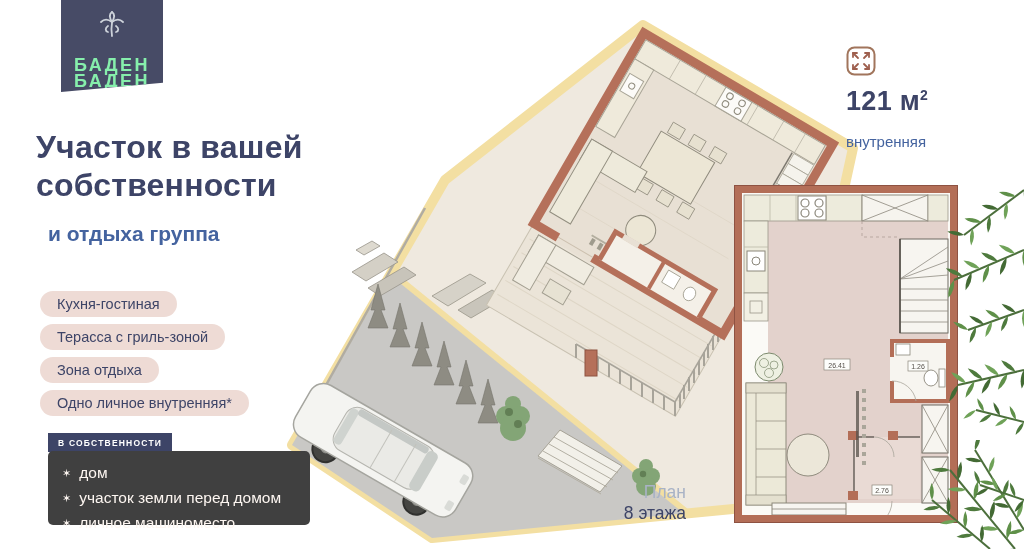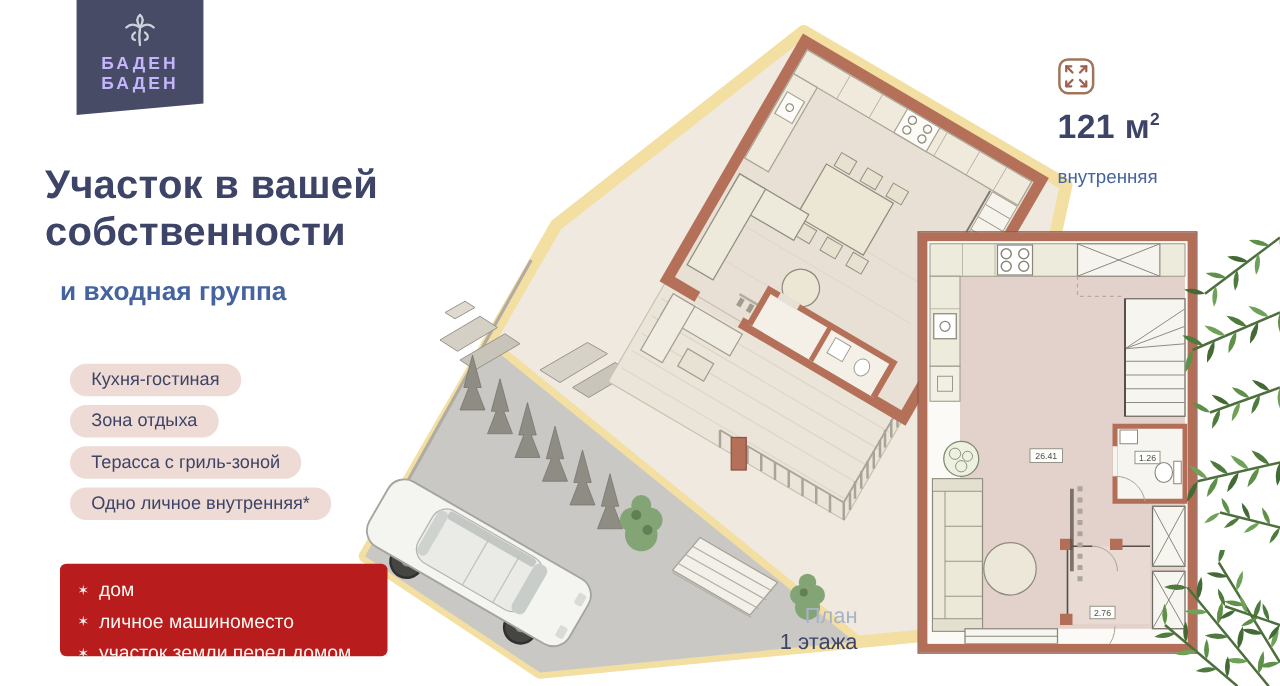--- a/index.html
+++ b/index.html
@@ -4,36 +4,36 @@
 <style>
   html,body{margin:0;padding:0;background:#fff;}
   .stage{position:relative;width:1024px;height:549px;overflow:hidden;background:#ffffff;
          font-family:"Liberation Sans", sans-serif;}
   svg{display:block;}
   
   .logo{position:absolute;left:61px;top:0;width:102px;height:92px;background:#474b66;
         clip-path:polygon(0 0,100% 0,100% 90%,0 100%);z-index:4;
         display:flex;flex-direction:column;align-items:center;}
   .logo-icon{margin-top:10px;}
-  .logo-text{color:#c4b5fd;font-weight:bold;font-size:14px;line-height:16px;
-             letter-spacing:2.5px;text-align:center;margin-top:2px;}
+  .logo-text{color:#86efac;font-weight:bold;font-size:18px;line-height:16px;
+             letter-spacing:2.5px;text-align:center;margin-top:17px;}
   
   .headline{position:absolute;left:36px;top:128px;z-index:4;color:#3d4467;
             font-size:32px;font-weight:bold;line-height:38px;letter-spacing:.2px;}
   .subhead{position:absolute;left:48px;top:220px;z-index:4;color:#44639f;
            font-size:21px;font-weight:bold;line-height:27px;}
   
-  .features{position:absolute;left:56px;top:291px;z-index:4;}
+  .features{position:absolute;left:40px;top:291px;z-index:4;}
   .pill{display:table;background:#eedbd5;color:#3d4467;font-size:14.5px;
         padding:5px 17px;border-radius:15px;margin-bottom:7px;}
   
   .own-tag{position:absolute;left:48px;top:433px;z-index:5;background:#3d4467;color:#ffffff;
            font-size:8.5px;font-weight:bold;letter-spacing:1.2px;padding:5px 10px 4px 10px;}
   .own-box{position:absolute;left:48px;top:451px;width:234px;height:54px;z-index:5;
-           background:#b91c1c;border-radius:5px;padding:10px 14px;color:#fdf6f1;
+           background:#404040;border-radius:5px;padding:10px 14px;color:#fdf6f1;
            font-size:15.5px;line-height:23px;}
   .own-item .blt{font-size:11px;margin-right:8px;position:relative;top:-1px;}
   
   .area-block{position:absolute;left:846px;top:46px;z-index:4;}
   .area-num{margin-top:10px;color:#3d4467;font-size:27px;font-weight:bold;letter-spacing:.3px;}
   .area-num sup{font-size:14px;}
   .area-cap{color:#44639f;font-size:15px;margin-top:16px;}
   
   .iso{position:absolute;left:240px;top:0;width:620px;height:549px;z-index:1;}
   
@@ -241,39 +241,40 @@
       <div>БАДЕН</div>
       <div>БАДЕН</div>
     </div>
   </div>
 
   <div class="headline">
     <div>Участок в вашей</div>
     <div>собственности</div>
   </div>
   <div class="subhead">
-    <div>и входная группа</div>
+    <div>и отдыха группа</div>
   </div>
 
   <div class="features">
     <div class="pill">Кухня-гостиная</div>
+    <div class="pill">Терасса с гриль-зоной</div>
     <div class="pill">Зона отдыха</div>
-    <div class="pill">Терасса с гриль-зоной</div>
     <div class="pill">Одно личное внутренняя*</div>
   </div>
 
+  <div class="own-tag">В СОБСТВЕННОСТИ</div>
   <div class="own-box">
     <div class="own-item">
       <span class="blt">✶</span><span>дом</span>
     </div>
     <div class="own-item">
-      <span class="blt">✶</span><span>личное машиноместо</span>
+      <span class="blt">✶</span><span>участок земли перед домом</span>
     </div>
     <div class="own-item">
-      <span class="blt">✶</span><span>участок земли перед домом</span>
+      <span class="blt">✶</span><span>личное машиноместо</span>
     </div>
   </div>
 
   <div class="area-block">
     <svg width="30" height="30" viewBox="0 0 30 30">
       <rect x="1.5" y="1.5" width="27" height="27" rx="7" fill="none" stroke="#a1755c" stroke-width="2"></rect>
       <g stroke="#9e5f4e" stroke-width="1.8" fill="none" stroke-linecap="round" stroke-linejoin="round">
         <line x1="12" y1="12" x2="7" y2="7"></line>
           <polyline points="7,11 7,7 11,7"></polyline>
         <line x1="18" y1="12" x2="23" y2="7"></line>
@@ -389,21 +390,21 @@
         <rect x="166" y="168" width="20" height="10" fill="#fdfdfb" stroke="#8b877b" stroke-width="0.7"></rect>
         <text x="176" y="176">1.26</text>
         <rect x="130" y="292" width="20" height="10" fill="#fdfdfb" stroke="#8b877b" stroke-width="0.7"></rect>
         <text x="140" y="300">2.76</text>
       </g>
     </svg>
   </div>
 
   <div class="plan-caption">
     <div class="l1">План</div>
-    <div class="l2">1 этажа</div>
+    <div class="l2">8 этажа</div>
   </div>
 
   <svg id="plant1" class="plant1" width="78" height="280" viewBox="0 0 78 280">
       <path d="M78,30 L18,75" stroke="#4c6f3c" stroke-width="2" fill="none"></path>
       <path d="M0,0 Q8,-4.5 17,-1 Q8,3.5 0,0 Z" fill="#4e7a3d" transform="translate(78,30) rotate(76.13010235415598) scale(1)"></path>
       <path d="M0,0 Q8,-4.5 17,-1 Q8,3.5 0,0 Z" fill="#5f9049" transform="translate(69.42857142857143,36.42857142857143) rotate(198.13010235415598) scale(1)"></path>
       <path d="M0,0 Q8,-4.5 17,-1 Q8,3.5 0,0 Z" fill="#6fa258" transform="translate(60.85714285714286,42.857142857142854) rotate(100.13010235415598) scale(1)"></path>
       <path d="M0,0 Q8,-4.5 17,-1 Q8,3.5 0,0 Z" fill="#436a34" transform="translate(52.28571428571429,49.285714285714285) rotate(197.13010235415598) scale(1)"></path>
       <path d="M0,0 Q8,-4.5 17,-1 Q8,3.5 0,0 Z" fill="#4e7a3d" transform="translate(43.714285714285715,55.71428571428571) rotate(99.13010235415598) scale(1)"></path>
       <path d="M0,0 Q8,-4.5 17,-1 Q8,3.5 0,0 Z" fill="#5f9049" transform="translate(35.14285714285714,62.142857142857146) rotate(196.13010235415598) scale(1)"></path>

